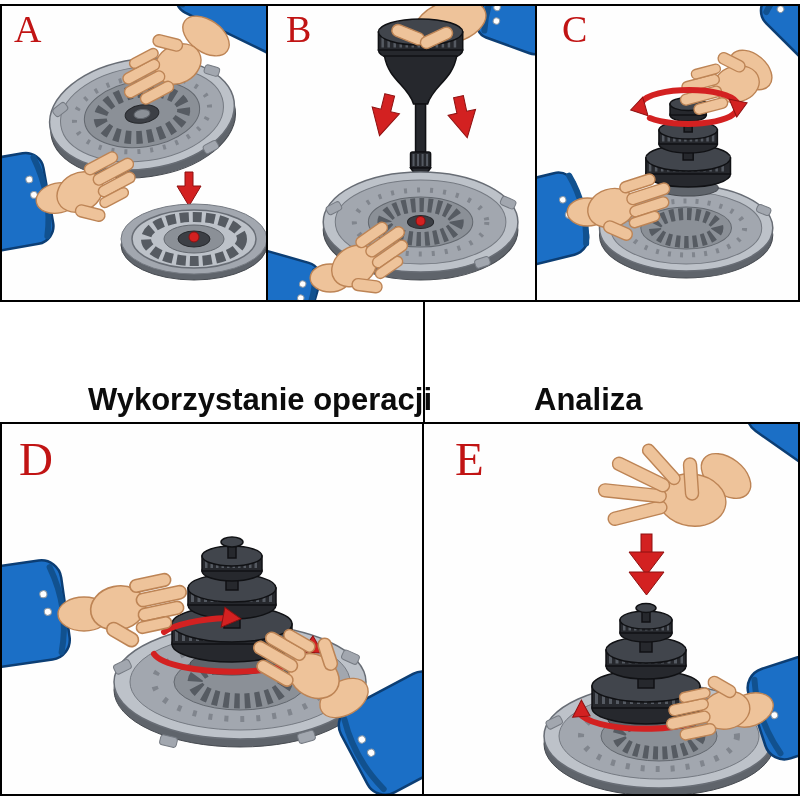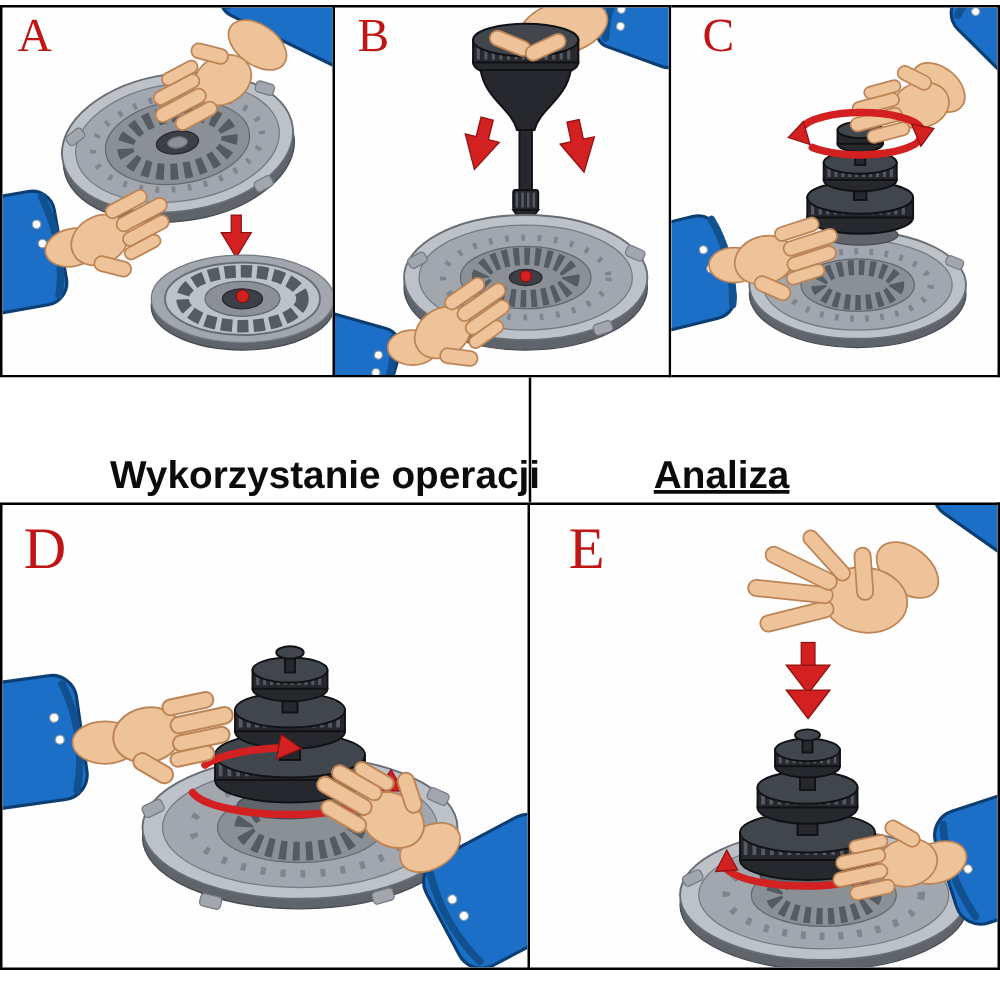--- a/index.html
+++ b/index.html
@@ -11,23 +11,23 @@
   .panel{position:relative;box-sizing:border-box;border:2px solid #000;background:#fefefe;overflow:hidden;}
   .panel + .panel{border-left:none;}
   .p-a{width:268px;} .p-b{width:269px;} .p-c{width:263px;}
   .p-d{width:424px;} .p-e{width:376px;}
   .panel svg{display:block;width:100%;height:100%;}
   .panel-letter{position:absolute;font-family:"Liberation Serif",serif;color:#c11414;line-height:1;}
   .row-top .panel-letter{font-size:38px;top:4px;}
   .row-bottom .panel-letter{font-size:47px;top:12px;}
   .p-a .panel-letter{left:12px;} .p-b .panel-letter{left:18px;} .p-c .panel-letter{left:25px;}
   .p-d .panel-letter{left:17px;} .p-e .panel-letter{left:31px;}
-  .caption-band{position:relative;height:100px;background:#ffffff;}
+  .caption-band{position:relative;height:120px;background:#ffffff;}
   .caption{position:absolute;bottom:4px;font-weight:700;font-size:31px;color:#0c0c0c;white-space:nowrap;}
-  .caption-left{left:88px;} .caption-right{left:523px;text-decoration:underline;}
+  .caption-left{left:88px;} .caption-right{left:534px;}
   .band-divider{position:absolute;left:423px;top:0;width:2px;height:100%;background:#000;}
   
   .sk{fill:#eec39a;stroke:#bd8455;stroke-width:1.4;}
   .sl{fill:#1b6fc6;stroke:#0c3e74;stroke-width:2.5;}
   .sld{fill:none;stroke:#11518f;stroke-width:6;stroke-linecap:round;}
   .bt{fill:#ffffff;stroke:#8d99a6;stroke-width:1;}
   .m1{fill:#bdc2c9;stroke:#686d75;stroke-width:1.5;}
   .m2{fill:#a2a7af;stroke:#757a82;stroke-width:1;}
   .m3{fill:#8b9097;stroke:#63686f;stroke-width:1;}
   .m4{fill:#5f646b;stroke:#464a50;stroke-width:1;}

